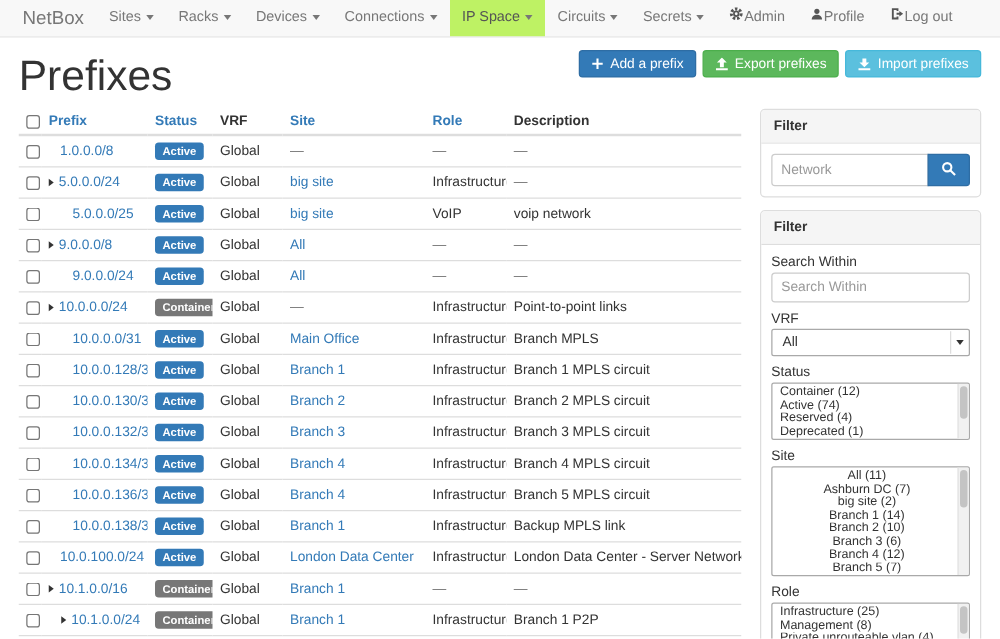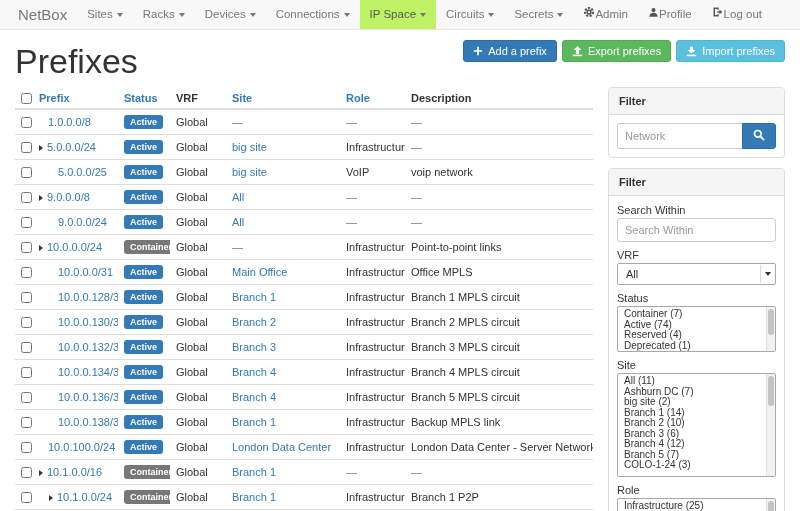--- a/index.html
+++ b/index.html
@@ -59,21 +59,21 @@
   .f-input { width:100%; height:24px; border:1px solid #ccc; border-radius:3px; padding:0 7px; font-size:11px; font-family:inherit; color:#333; }
   .sel { position:relative; height:22px; border:1px solid #a9a9a9; border-radius:2px; background:#fff; font-size:11px; line-height:20px; padding:0 18px 0 8px; color:#333; cursor:pointer; }
   .sel-arrow { position:absolute; right:1px; top:1px; bottom:1px; width:14px; border-left:1px solid #ddd; display:flex; align-items:center; justify-content:center; background:#fff; }
   .sel-arrow i { width:0; height:0; border-left:3.5px solid transparent; border-right:3.5px solid transparent; border-top:4px solid #333; }
 
   .msel { position:relative; border:1px solid #a9a9a9; border-radius:2px; overflow:hidden; background:#fff; padding:2px 10px 0 4px; }
   .msel-opt { font-size:10px; line-height:10.5px; color:#333; white-space:nowrap; padding:0 2px; overflow:hidden; }
   .msel-track { position:absolute; top:0; right:0; bottom:0; width:9px; background:#f1f1f1; border-left:1px solid #e2e2e2; }
   .msel-thumb { position:absolute; left:1px; width:6px; background:#c4c4c4; border-radius:3px; }
   .msel-status { height:46px; }   .msel-status .msel-thumb { top:2px; height:26px; }
-  .msel-site   { height:104px; }   .msel-site   .msel-thumb { top:2px; height:30px; }
+  .msel-site   { height:88px;text-align:center; }   .msel-site   .msel-thumb { top:2px; height:30px; }
   .msel-role   { height:48px; }   .msel-role   .msel-thumb { top:2px; height:22px; }
 </style>
 </head>
 <body>
 
 <div class="page">
 
   <div class="navbar">
     <a class="brand" href="#">NetBox</a>
     <ul class="nav" id="nav-left">
@@ -237,21 +237,21 @@
     <td class="c-desc">Point-to-point links</td>
   </tr>
 
   <tr>
     <td class="c-check"><input type="checkbox" style=""></td>
     <td class="c-prefix"><span class="indent" style="width: 19px;"></span><a class="lnk" href="#">10.0.0.0/31</a></td>
     <td class="c-status"><span class="badge" style="background: rgb(51, 122, 183);">Active</span></td>
     <td class="c-vrf">Global</td>
     <td class="c-site"><a class="lnk" href="#">Main Office</a></td>
     <td class="c-role">Infrastructure</td>
-    <td class="c-desc">Office MPLS</td>
+    <td class="c-desc">Branch MPLS</td>
   </tr>
 
   <tr>
     <td class="c-check"><input type="checkbox" style=""></td>
     <td class="c-prefix"><span class="indent" style="width: 19px;"></span><a class="lnk" href="#">10.0.0.128/31</a></td>
     <td class="c-status"><span class="badge" style="background: rgb(51, 122, 183);">Active</span></td>
     <td class="c-vrf">Global</td>
     <td class="c-site"><a class="lnk" href="#">Branch 1</a></td>
     <td class="c-role">Infrastructure</td>
     <td class="c-desc">Branch 1 MPLS circuit</td>
@@ -373,21 +373,21 @@
               <div class="f-field"><label class="f-label">Search Within</label><input class="f-input" type="text" placeholder="Search Within" style=""></div>
               <div class="f-field">
                 <label class="f-label">VRF</label>
                 <div class="sel"><span>All</span><span class="sel-arrow">
                     <i></i>
                   </span></div>
               </div>
               <div class="f-field">
                 <label class="f-label">Status</label>
                 <div class="msel msel-status">
-                  <div class="msel-opt">Container (7)</div>
+                  <div class="msel-opt">Container (12)</div>
                   <div class="msel-opt">Active (74)</div>
                   <div class="msel-opt">Reserved (4)</div>
                   <div class="msel-opt">Deprecated (1)</div>
                   <div class="msel-track">
                     <div class="msel-thumb"></div>
                   </div>
                 </div>
               </div>
               <div class="f-field">
                 <label class="f-label">Site</label>

